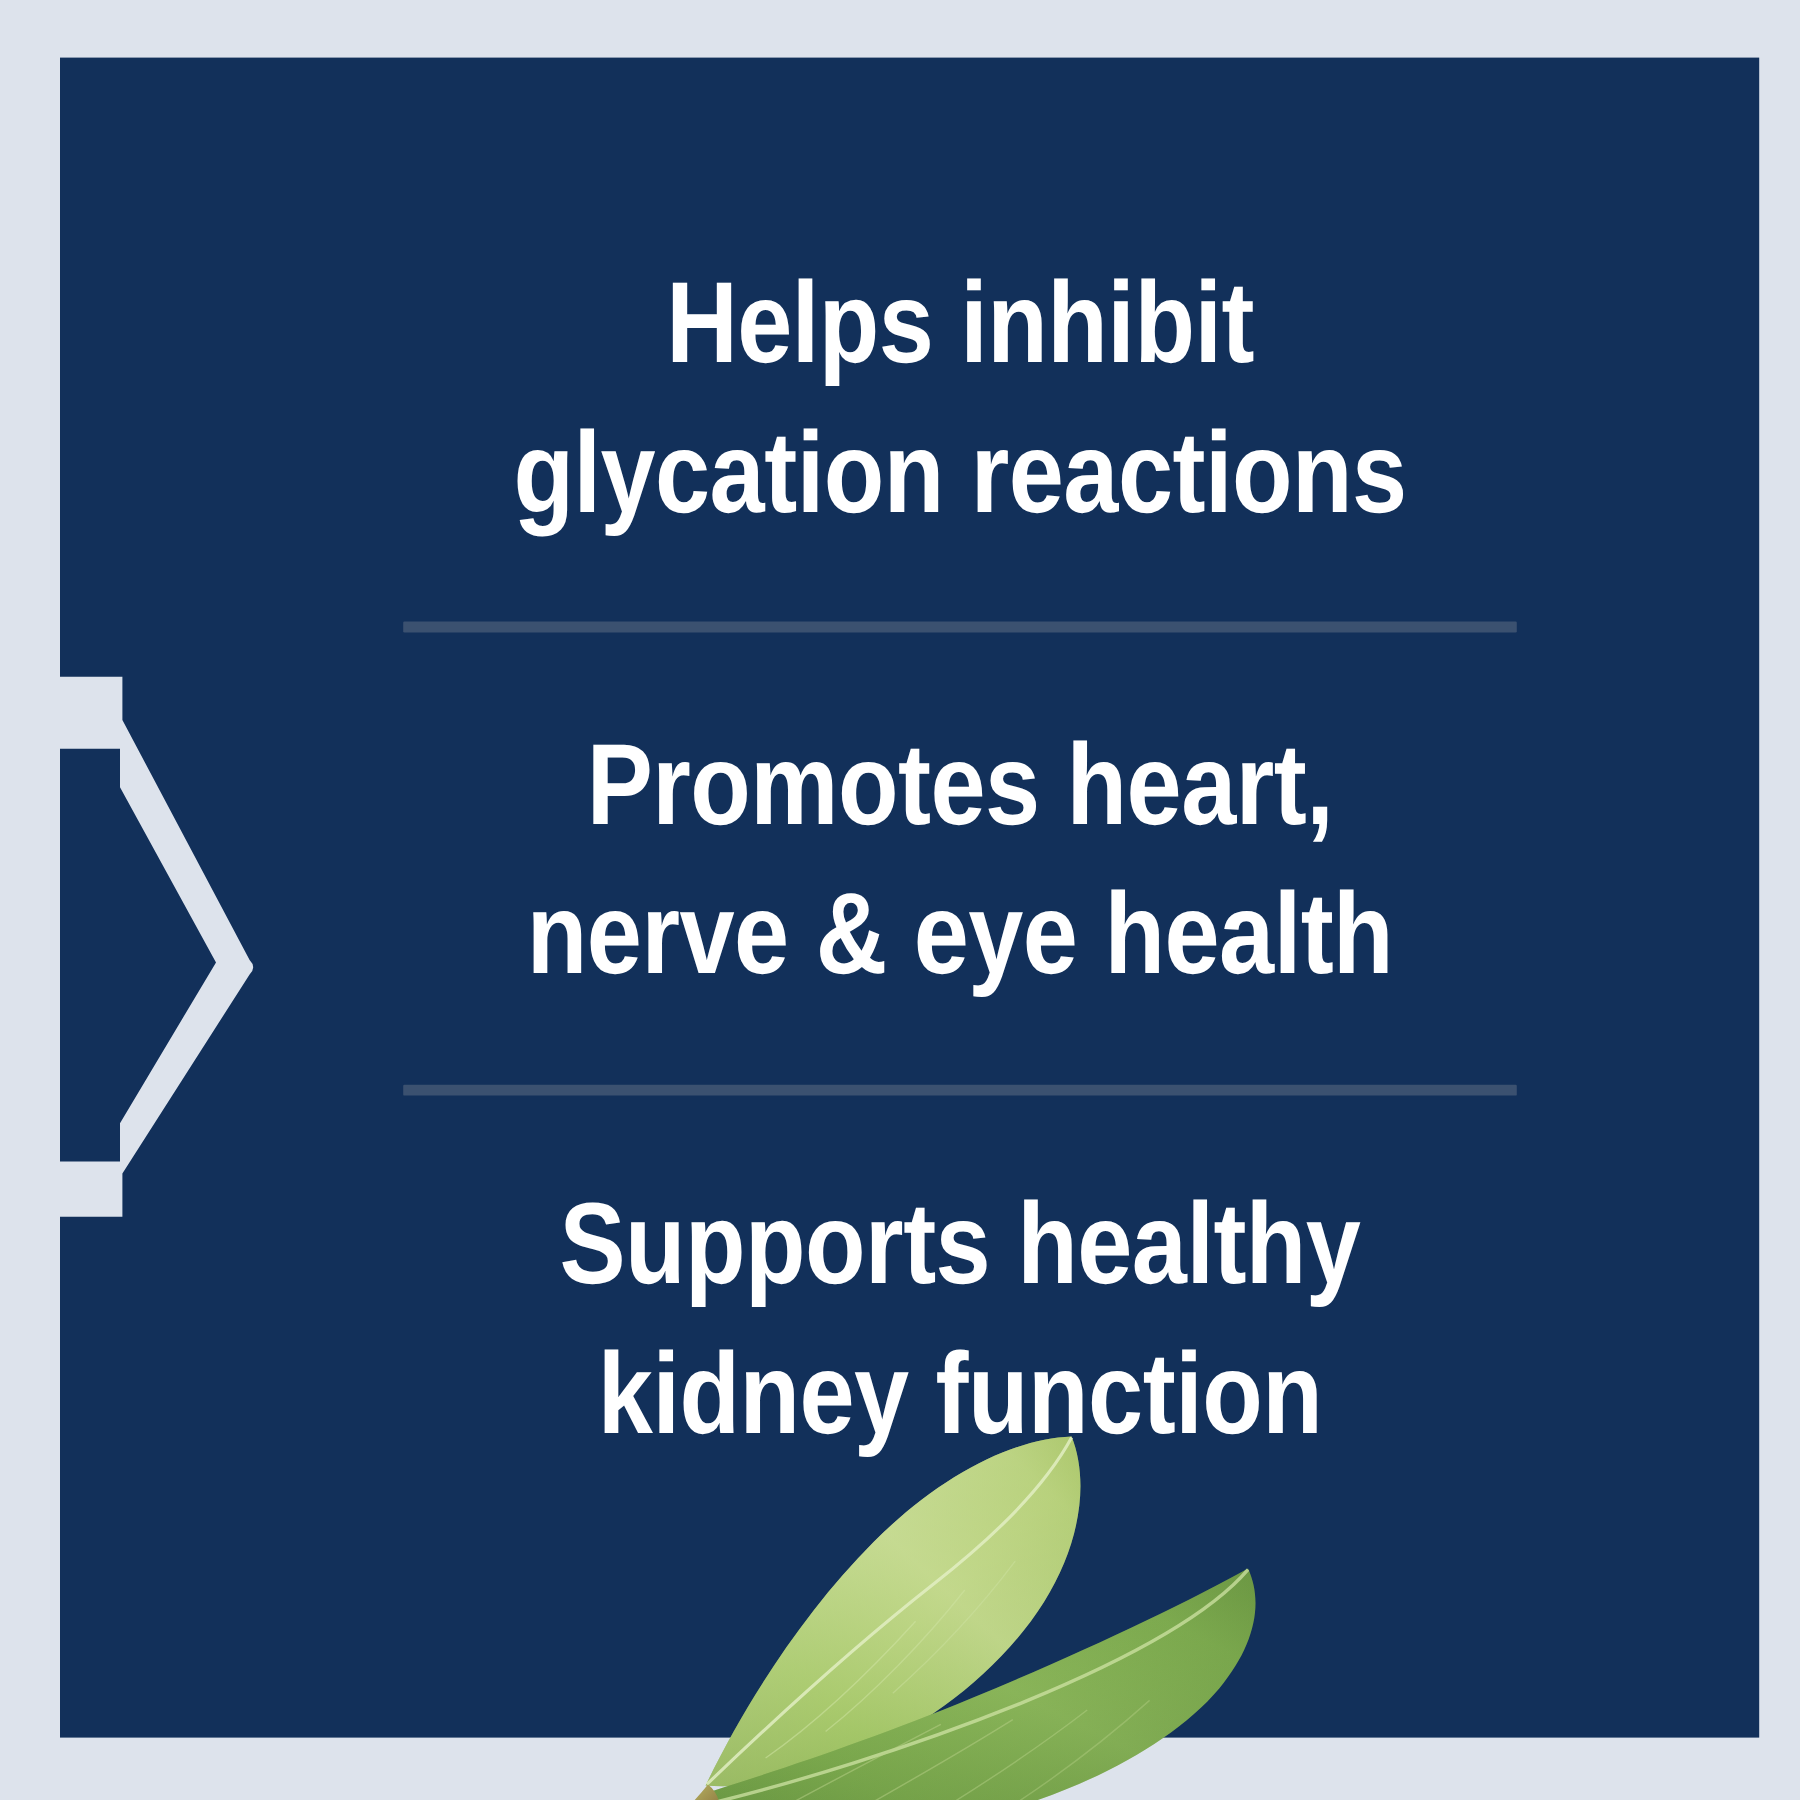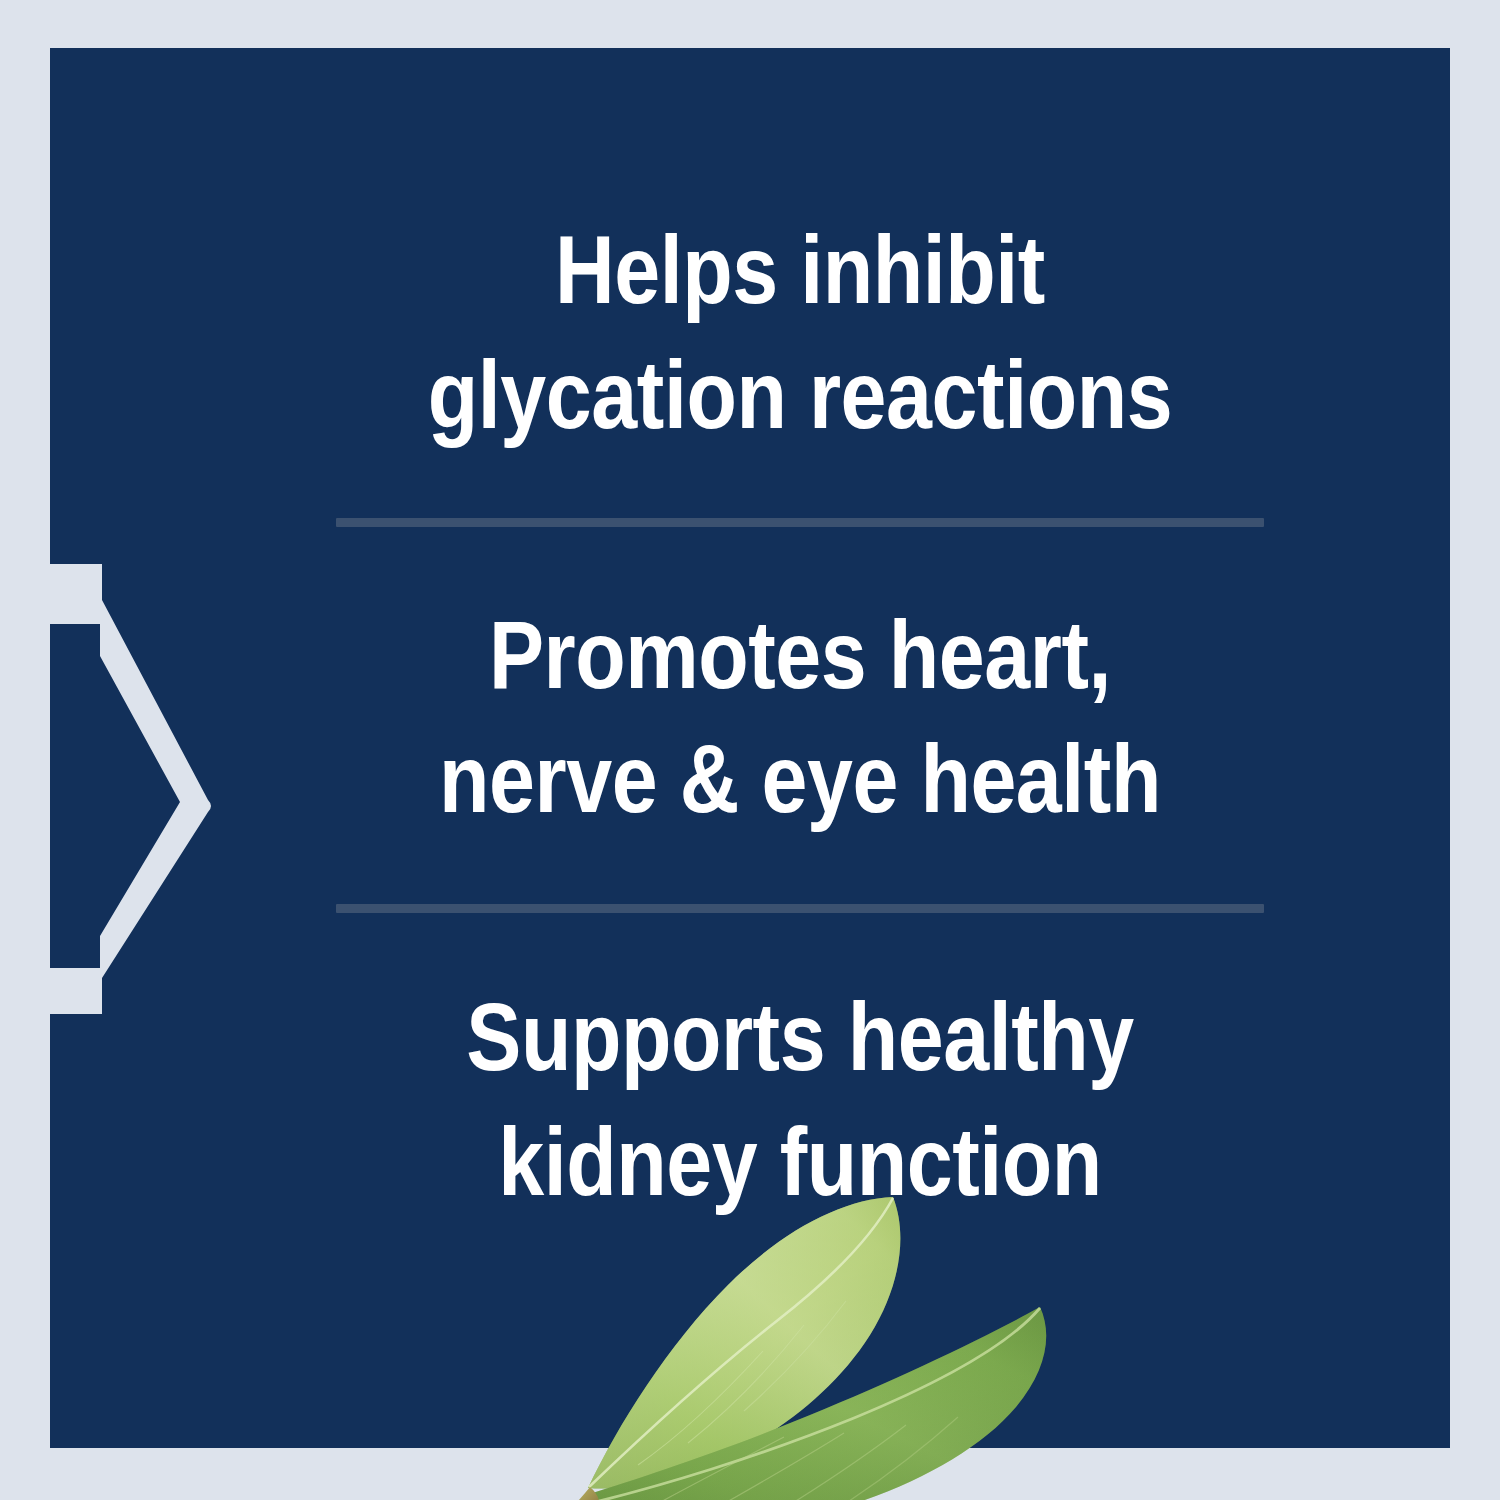--- a/index.html
+++ b/index.html
@@ -24,20 +24,21 @@
 
   
   #panel {
     position: absolute;
     left: 50px;
     top: 48px;
     width: 1400px;
     height: 1400px;
     background: #12305a;
     overflow: hidden;
+    padding-left: 16px;
   }
 
   
   #chevron-notch {
     position: absolute;
     left: 0px;
     top: 520px;
     width: 180px;
     height: 440px;
     pointer-events: none;

